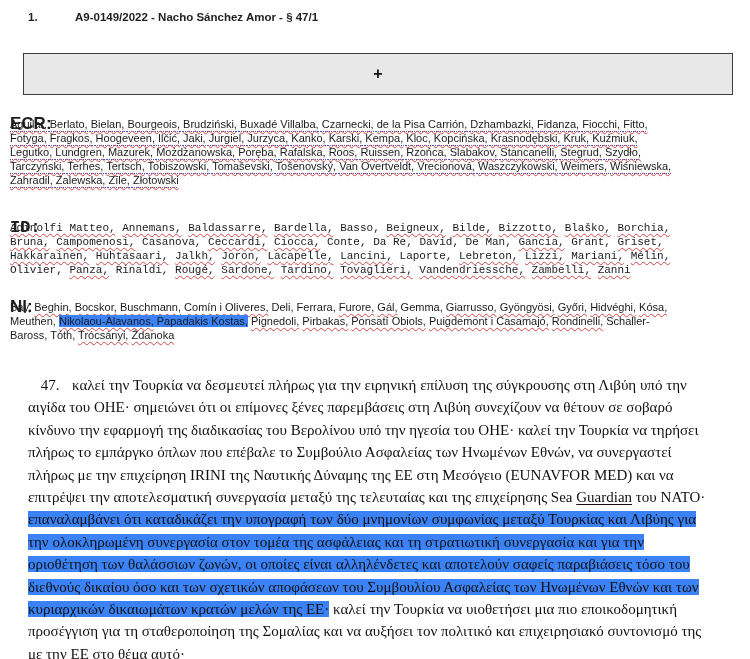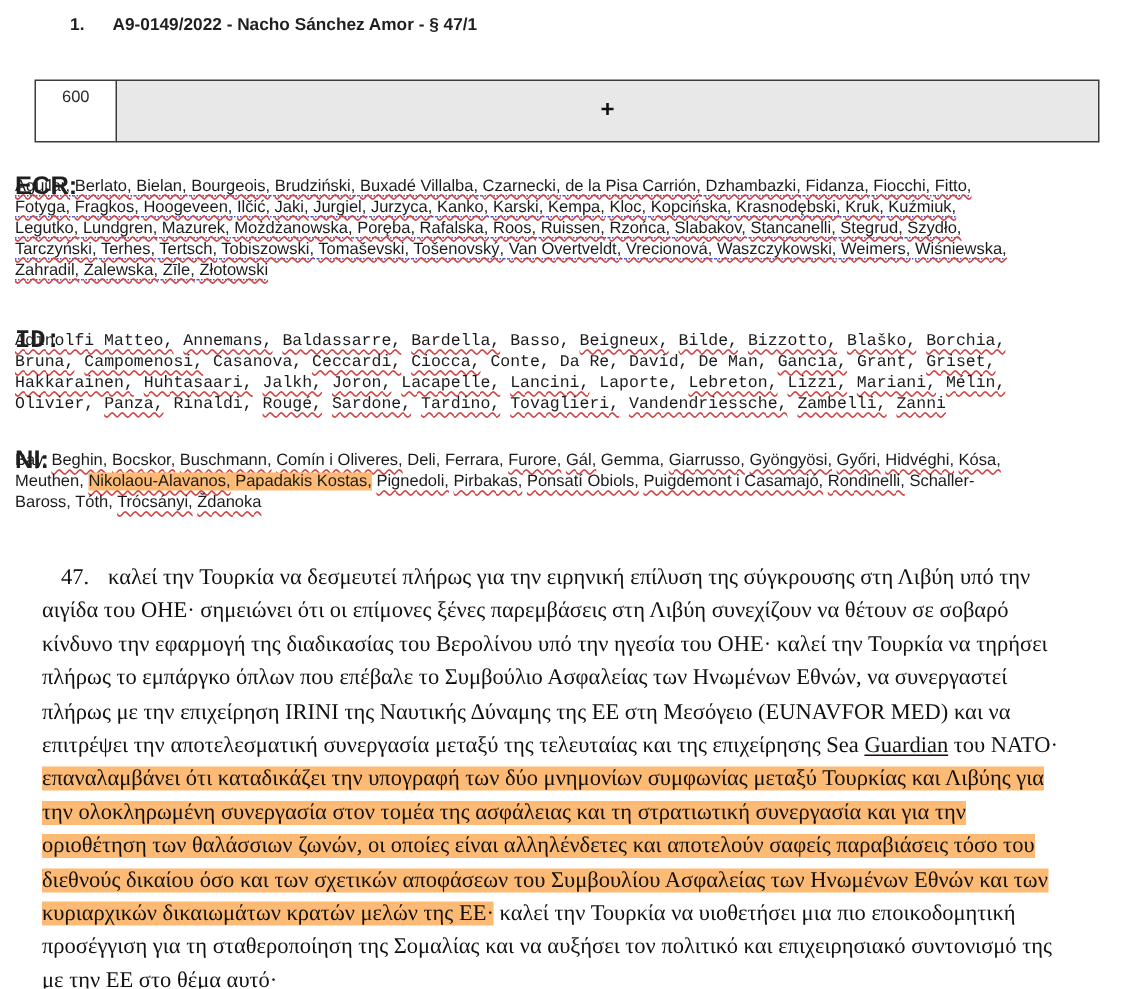--- a/index.html
+++ b/index.html
@@ -4,21 +4,21 @@
 <style>
   html,body{margin:0;padding:0;}
   body{
     width:750px;height:659px;position:relative;overflow:hidden;
     background:#ffffff;color:#1a1a1a;
     font-family:"Liberation Sans", sans-serif;
   }
   
   .doc-header{
     position:absolute;top:10px;left:28px;
-    font-weight:700;font-size:11.5px;line-height:14px;color:#1f1f1f;text-align:center;
+    font-weight:700;font-size:11.5px;line-height:14px;color:#1f1f1f;
   }
   .h-num{display:inline-block;width:47px;}
   
   .vote-table{
     position:absolute;top:53px;left:23px;width:710px;height:42px;
     border:1.5px solid #3c3c3c;box-sizing:border-box;display:flex;
   }
   .vote-count{
     width:54px;border-right:1.5px solid #3c3c3c;box-sizing:border-box;
     display:flex;justify-content:center;align-items:flex-start;
@@ -51,21 +51,21 @@
     text-decoration-skip-ink:none;
   }
   .blue-dotted{
     text-decoration-line:underline;
     text-decoration-style:dotted;
     text-decoration-color:#4054c7;
     text-decoration-thickness:1px;
     text-underline-offset:3px;
     text-decoration-skip-ink:none;
   }
-  mark{background:#fdba74;color:inherit;padding:0;}
+  mark{background:#3b82f6;color:inherit;padding:0;}
   
   .greek-para{
     position:absolute;top:374px;left:28px;width:680px;
     font-family:"Liberation Serif", serif;
     font-size:15px;line-height:22.4px;color:#111;
   }
   .para-num{display:inline-block;width:44px;text-align:center;}
   .squiggle-serif{
     text-decoration-line:underline;
     text-decoration-style:wavy;
@@ -77,21 +77,20 @@
   }
 </style>
 </head>
 <body>
 
 <div class="doc-header">
   <span class="h-num">1.</span><span>A9-0149/2022 - Nacho Sánchez Amor - § 47/1</span>
 </div>
 
 <div class="vote-table">
-  <div class="vote-count">600</div>
   <div class="vote-result">+</div>
 </div>
 
 <div id="voting-groups">
     <div class="group-row row-0">
       <span class="group-label">ECR:</span>
       <div class="names blue-dotted"><span class="squiggle">Aguilar,</span> <span class="squiggle">Berlato,</span> <span class="squiggle">Bielan,</span> <span class="squiggle">Bourgeois,</span> <span class="squiggle">Brudziński,</span> <span class="squiggle">Buxadé Villalba,</span> <span class="squiggle">Czarnecki,</span> <span class="squiggle">de la Pisa Carrión,</span> <span class="squiggle">Dzhambazki,</span> <span class="squiggle">Fidanza,</span> <span class="squiggle">Fiocchi,</span> <span class="squiggle">Fitto,</span> <span class="squiggle">Fotyga,</span> <span class="squiggle">Fragkos,</span> <span class="squiggle">Hoogeveen,</span> <span class="squiggle">Ilčić,</span> <span class="squiggle">Jaki,</span> <span class="squiggle">Jurgiel,</span> <span class="squiggle">Jurzyca,</span> <span class="squiggle">Kanko,</span> <span class="squiggle">Karski,</span> <span class="squiggle">Kempa,</span> <span class="squiggle">Kloc,</span> <span class="squiggle">Kopcińska,</span> <span class="squiggle">Krasnodębski,</span> <span class="squiggle">Kruk,</span> <span class="squiggle">Kuźmiuk,</span> <span class="squiggle">Legutko,</span> <span class="squiggle">Lundgren,</span> <span class="squiggle">Mazurek,</span> <span class="squiggle">Możdżanowska,</span> <span class="squiggle">Poręba,</span> <span class="squiggle">Rafalska,</span> <span class="squiggle">Roos,</span> <span class="squiggle">Ruissen,</span> <span class="squiggle">Rzońca,</span> <span class="squiggle">Slabakov,</span> <span class="squiggle">Stancanelli,</span> <span class="squiggle">Stegrud,</span> <span class="squiggle">Szydło,</span> <span class="squiggle">Tarczyński,</span> <span class="squiggle">Terhes,</span> <span class="squiggle">Tertsch,</span> <span class="squiggle">Tobiszowski,</span> <span class="squiggle">Tomaševski,</span> <span class="squiggle">Tošenovský,</span> <span class="squiggle">Van Overtveldt,</span> <span class="squiggle">Vrecionová,</span> <span class="squiggle">Waszczykowski,</span> <span class="squiggle">Weimers,</span> <span class="squiggle">Wiśniewska,</span> <span class="squiggle">Zahradil,</span> <span class="squiggle">Zalewska,</span> <span class="squiggle">Zīle,</span> <span class="squiggle">Złotowski</span></div>
     </div>
     <div class="group-row row-1">
       <span class="group-label">ID:</span>

